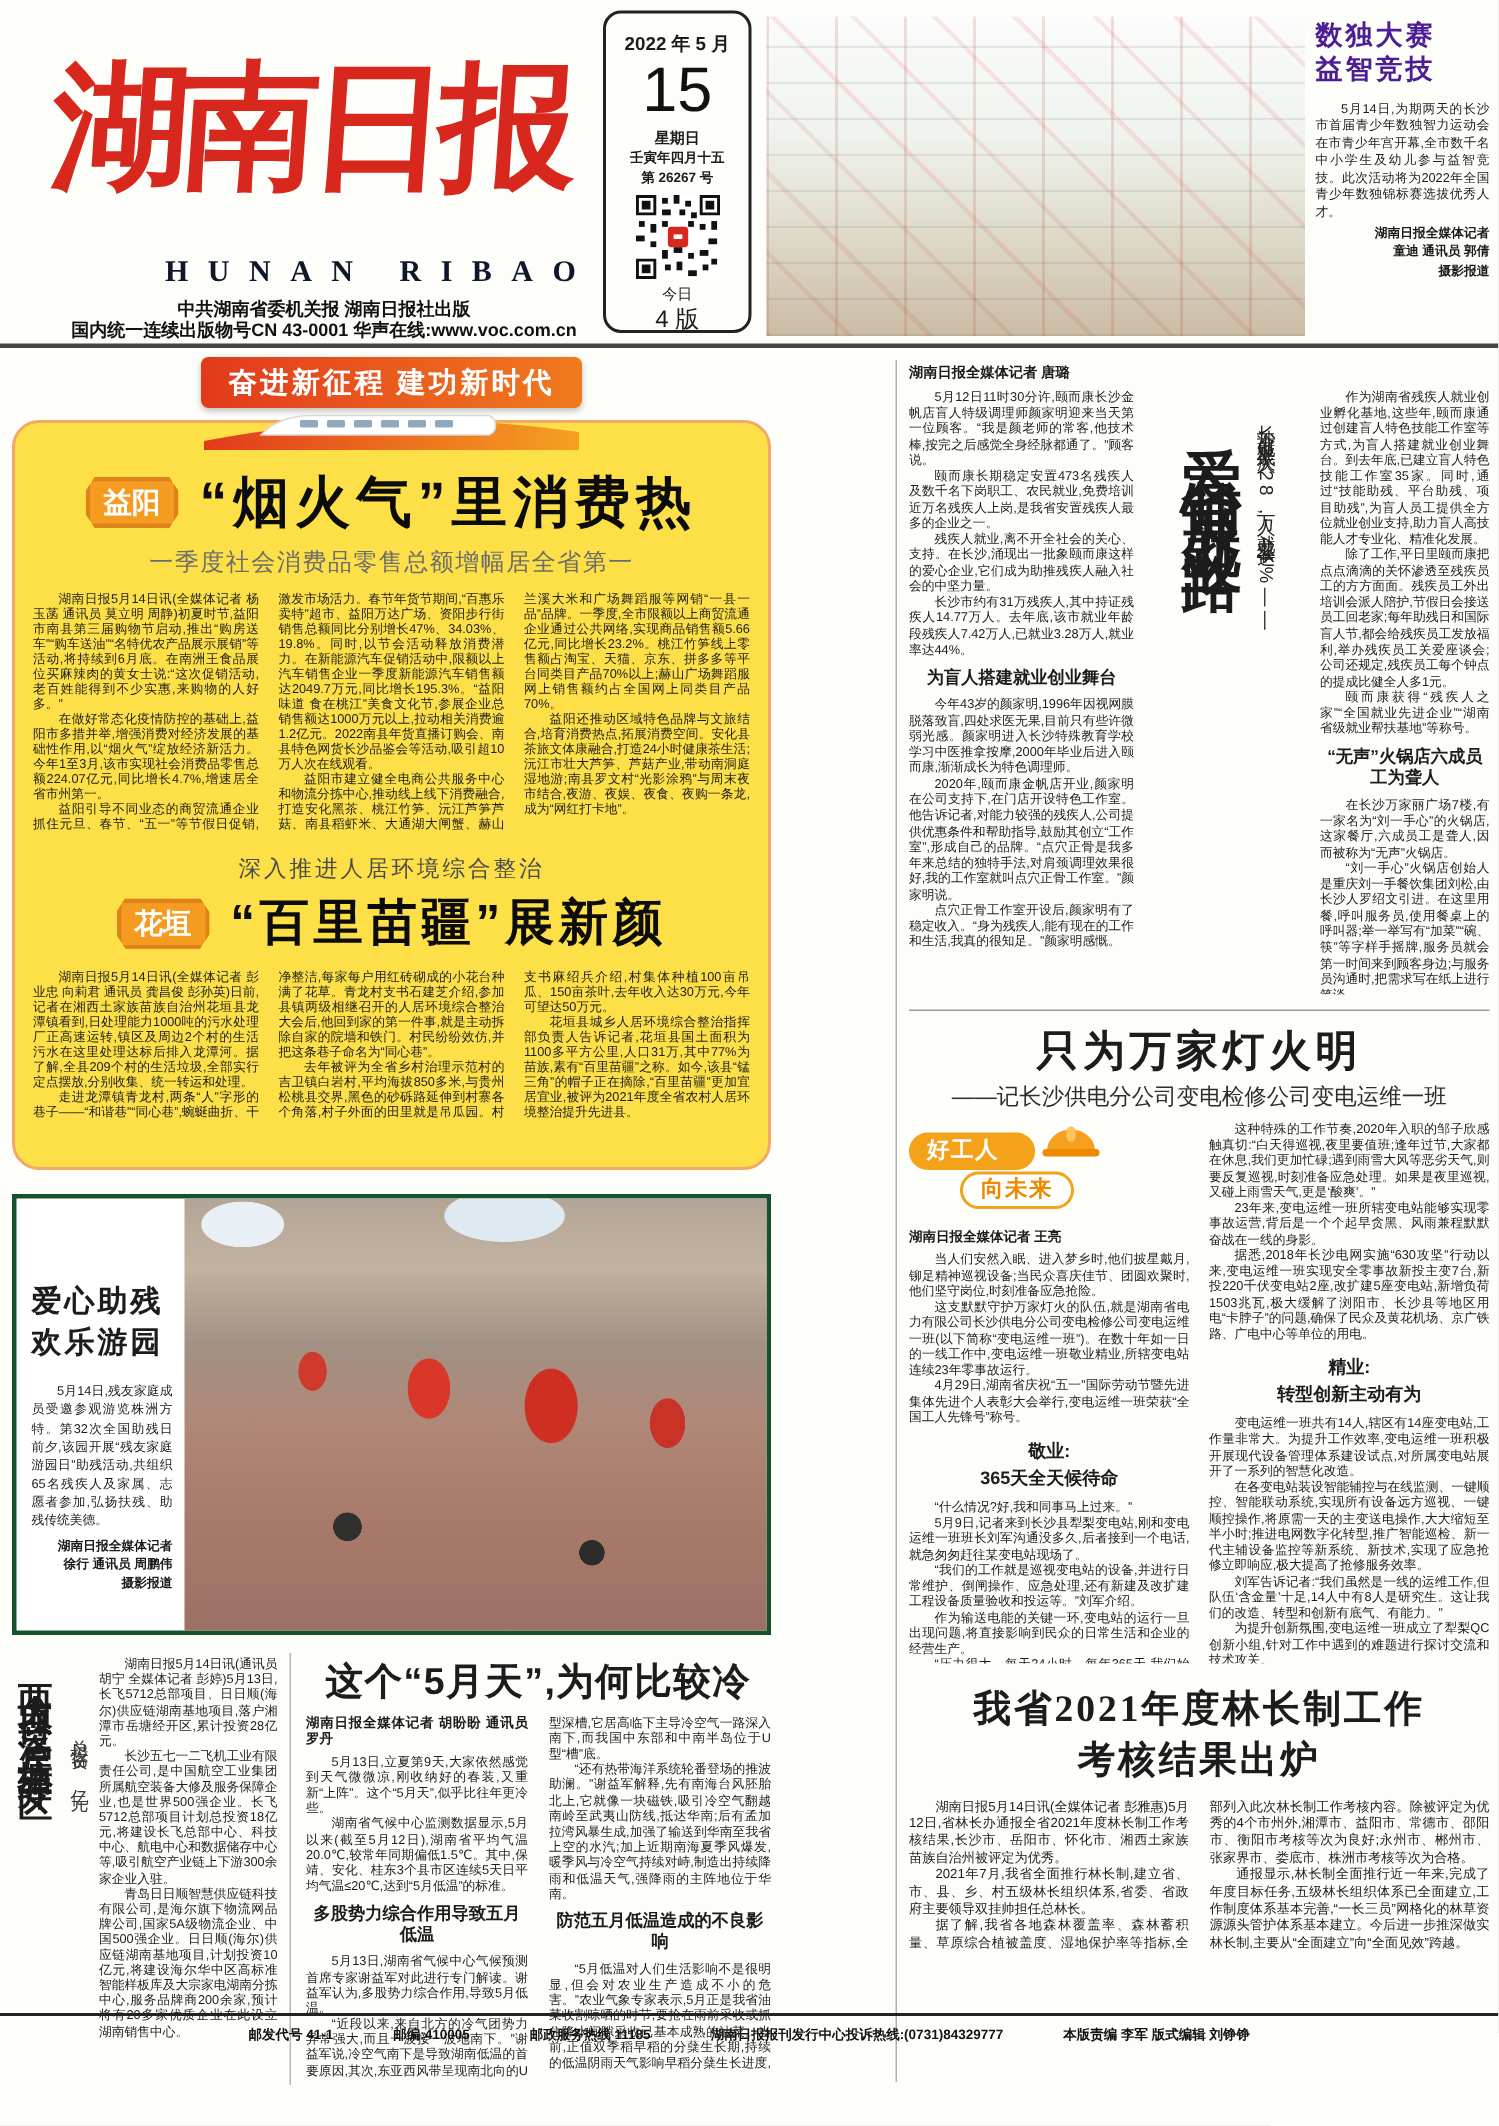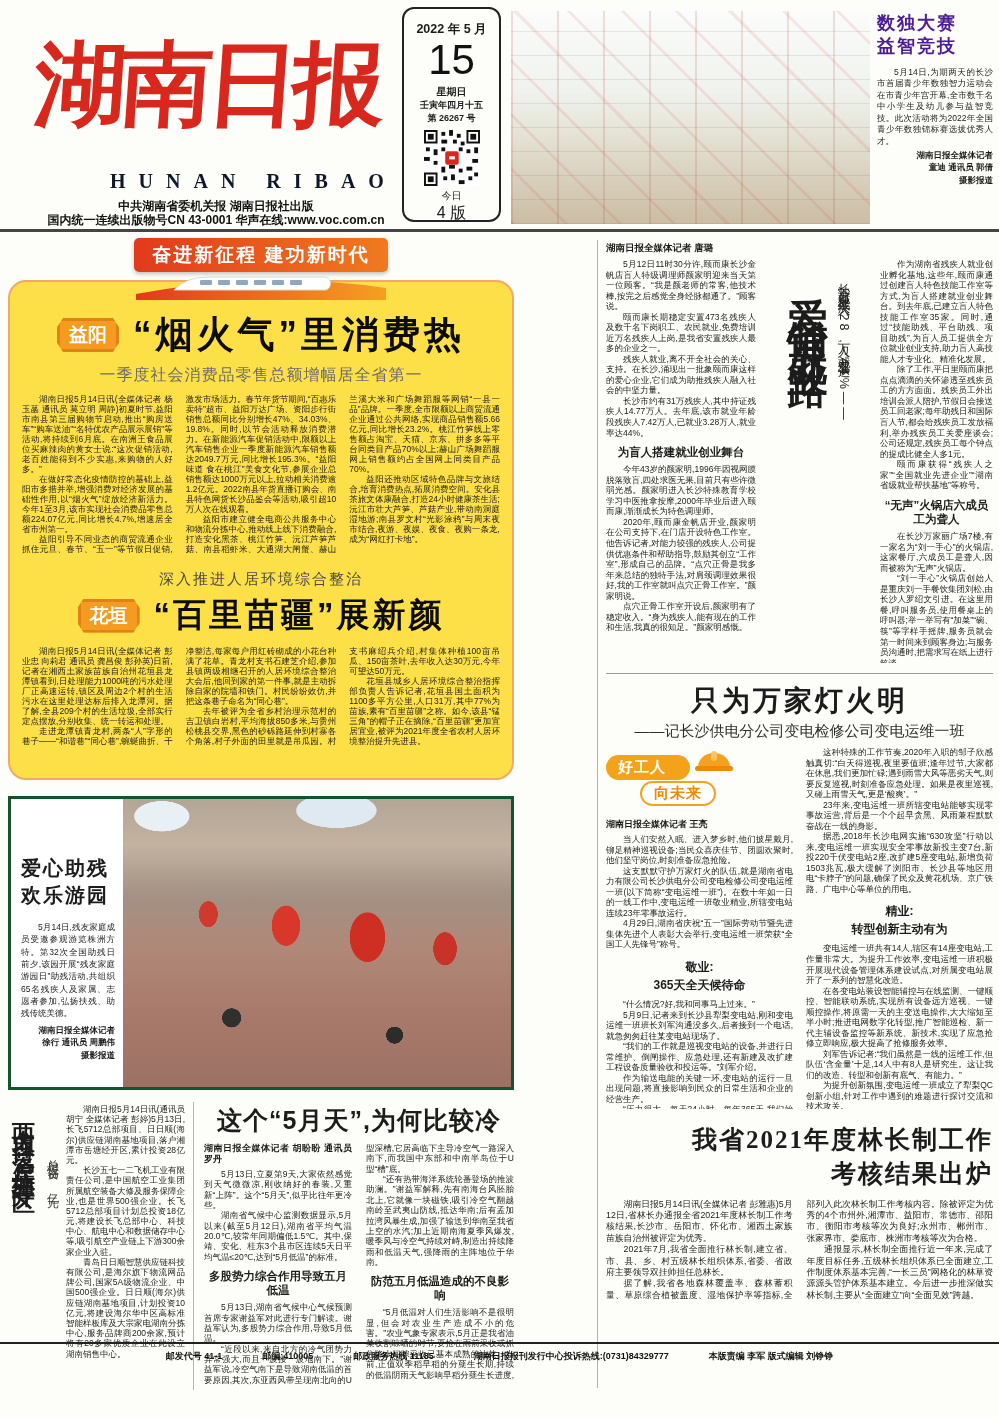--- a/index.html
+++ b/index.html
@@ -103,21 +103,21 @@
   .pw-cols{display:flex;gap:13px;height:362px;overflow:hidden;}
   .pw-col{flex:1;font-size:8.5px;line-height:1.24;text-align:justify;}
   .goodworker{position:relative;width:128px;height:64px;margin:2px 0 6px;}
   .gw-pill1{position:absolute;left:0;top:6px;background:#f5a21b;color:#fff;font-weight:900;font-size:15px;
     padding:3px 24px 3px 12px;border-radius:15px;letter-spacing:1px;}
   .gw-pill2{position:absolute;left:34px;top:32px;background:#fff;border:2px solid #f5a21b;color:#ef8a00;
     font-weight:900;font-size:15px;padding:1px 12px;border-radius:14px;letter-spacing:1px;}
   .gw-helmet{position:absolute;left:88px;top:-4px;width:40px;height:30px;}
   .two-line-sub{text-align:center;font-weight:900;font-size:12px;line-height:1.5;margin:8px 0 5px;}
   
-  .fo-head{text-align:right;font-size:25px;font-weight:900;letter-spacing:2px;line-height:1.35;
+  .fo-head{text-align:center;font-size:25px;font-weight:900;letter-spacing:2px;line-height:1.35;
     font-family:"Liberation Serif",serif;margin:14px 0 8px;}
   .fo-body{column-count:2;column-gap:14px;font-size:8.8px;line-height:1.3;text-align:justify;height:116px;overflow:hidden;}
   
   .footer{position:absolute;left:0;top:1342px;width:999px;border-top:2px solid #222;
     padding-top:6px;display:flex;justify-content:center;gap:40px;font-size:9px;font-weight:bold;color:#111;}
 </style>
 </head>
 <body>
 
 <div class="page">

